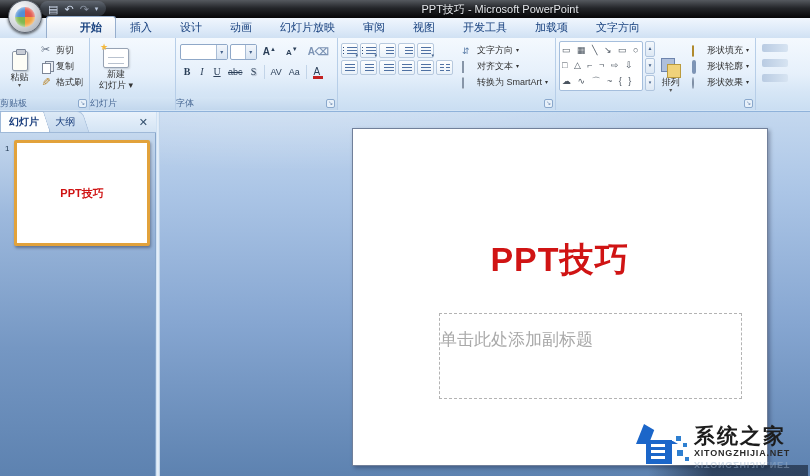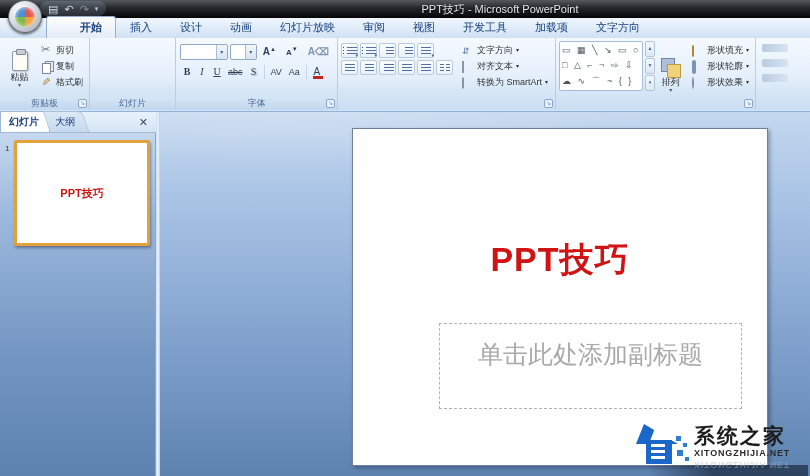--- a/index.html
+++ b/index.html
@@ -56,21 +56,21 @@
     background:#d3e4f5; border-bottom:1px solid #8fb2da; display:flex;
   }
   .ribbon:after { content:""; position:absolute; left:0; bottom:-2px; width:810px; height:1px; background:#f4f9ff; }
   .grp {
     position:relative; height:72px; flex:none;
     background:linear-gradient(180deg,#f4f9fe 0%,#e6f0fb 50%,#d6e6f6 75%,#cadef2 100%);
     border-right:1px solid #b7cee8; display:flex; flex-direction:column;
   }
   .grp-body { flex:1; display:flex; padding:3px 3px 0 3px; gap:2px; }
   .grp-label {
-    height:13px; font-size:9px; color:#4a6a96; text-align:center; line-height:13px;
+    height:13px; font-size:9px; color:#4a6a96; text-align:left; line-height:13px;
     background:linear-gradient(180deg,#d5e5f5,#c2d7ed); position:relative;
   }
   .launcher {
     position:absolute; right:2px; bottom:2px; width:9px; height:9px;
     border:1px solid #8aa8cc; border-radius:2px; font-size:6px; line-height:7px;
     color:#5e7da6; text-align:center; background:#e8f1fa;
   }
   .bigbtn {
     width:46px; display:flex; flex-direction:column; align-items:center; justify-content:center;
     gap:1px; border:1px solid transparent; border-radius:3px; padding:1px 0;
@@ -171,23 +171,23 @@
   }
   .slide {
     position:absolute; left:192px; top:16px; width:416px; height:338px;
     background:#fff; border:1px solid #71809a; box-shadow:2px 2px 4px rgba(0,0,25,.3);
   }
   .slide-title {
     position:absolute; left:0; top:108px; width:100%; text-align:center;
     color:#d01414; font-size:34px; font-weight:bold; letter-spacing:1px;
   }
   .subtitle-ph {
-    position:absolute; left:86px; top:194px; width:303px; height:86px;
-    border:1px dashed #b3b3b3; text-align:center; padding-top:14px;
-    color:#a9a9a9; font-size:25px;
+    position:absolute; left:86px; top:184px; width:303px; height:86px;
+    border:1px dashed #b3b3b3; padding-top:14px;
+    color:#a9a9a9; font-size:17px;
   }
   
   .wm { position:absolute; right:2px; bottom:0px; width:172px; height:56px; z-index:40; }
   .wm-dark { position:absolute; right:0; bottom:0; width:160px; height:11px; background:linear-gradient(90deg, rgba(8,16,30,0), rgba(8,16,30,.55) 40%); }
   .wm-house { position:absolute; left:0px; bottom:8px; width:56px; height:44px; }
   .wm-roof { position:absolute; left:0; top:0; width:0; height:0; border-left:8px solid transparent; border-right:34px solid transparent; border-bottom:20px solid #1b66c9; }
   .wm-roof2 { position:absolute; left:14px; top:4px; width:0; height:0; border-left:5px solid transparent; border-right:20px solid transparent; border-bottom:13px solid #fff; }
   .wm-body { position:absolute; left:10px; top:16px; width:26px; height:24px; background:#1b66c9; }
   .wm-body:before { content:""; position:absolute; left:5px; top:4px; width:14px; height:3px; background:#fff; box-shadow:0 6px 0 #fff, 0 12px 0 #fff; }
   .wm-px { position:absolute; background:#2e7fd0; }
@@ -250,20 +250,25 @@
               <span>格式刷</span>
             </div>
         </div>
       </div>
       <div class="grp-label">剪贴板</div>
       <span class="launcher">↘</span>
     </div>
 
     <div class="grp" style="width:86px">
       <div class="grp-body">
+        <div class="bigbtn">
+          <div class="ic-newslide"></div>
+          <span class="cap">新建</span>
+          <span class="cap"><span>幻灯片</span> ▾</span>
+        </div>
       </div>
       <div class="grp-label">幻灯片</div>
     </div>
 
     <div class="grp" style="width:162px">
       <div class="grp-body" style="flex-direction:column; gap:0; padding:4px 4px 0;">
         <div class="fontrow1">
           <div class="sel name">
               <span class="dd">▾</span>
             </div>

